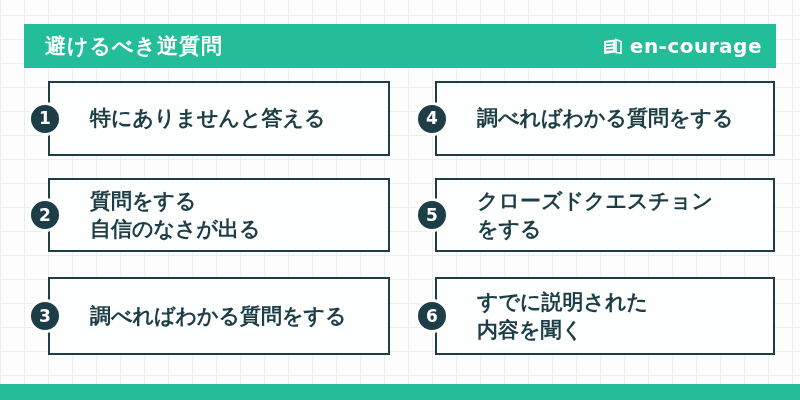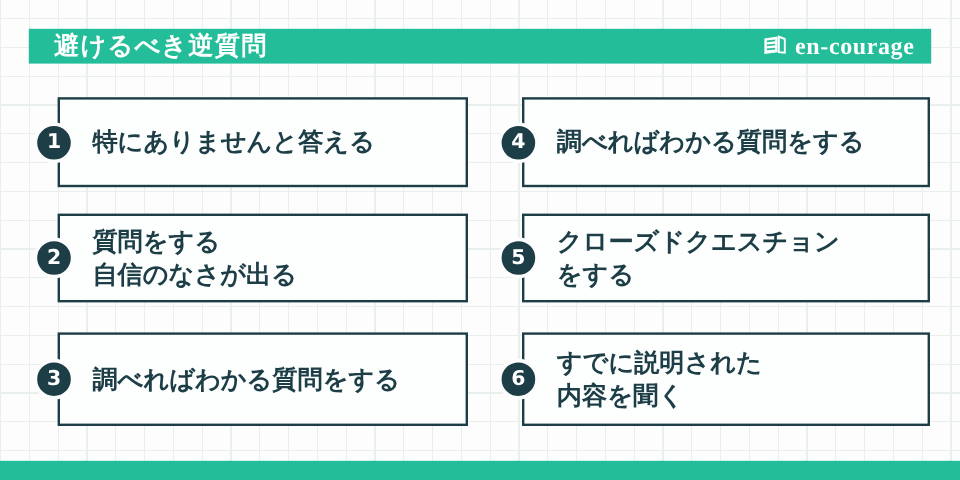--- a/index.html
+++ b/index.html
@@ -8,30 +8,30 @@
     width:800px;height:400px;
     overflow:hidden;
     font-family:"DejaVu Sans","Liberation Sans",sans-serif;
     background-color:#fcfdfc;
     background-image:
       repeating-linear-gradient(0deg,#e9efec 0px,#e9efec 1px,transparent 1px,transparent 24px),
       repeating-linear-gradient(90deg,#e9efec 0px,#e9efec 1px,transparent 1px,transparent 24px);
   }
   
   .header-bar{
-    position:absolute;left:24px;top:24px;width:752px;height:29px;
+    position:absolute;left:24px;top:24px;width:752px;height:44px;
     background:#23bd99;
     display:flex;align-items:center;justify-content:space-between;
     padding:0 14px 0 21px;box-sizing:border-box;
   }
   .header-title{
     color:#ffffff;font-weight:bold;font-size:21px;letter-spacing:1px;
     line-height:1;white-space:nowrap;
   }
-  .logo{display:flex;align-items:flex-start;gap:6px;font-family:Liberation Serif, serif;}
+  .logo{display:flex;align-items:flex-end;gap:6px;}
   .logo-icon{display:block;width:22px;height:18px;}
   .logo-text{
     color:#ffffff;font-weight:bold;font-size:20px;letter-spacing:0.5px;
     line-height:1;white-space:nowrap;
   }
   
   .item-box{
     position:absolute;
     background:#fdfffe;
     border:2.5px solid #1d3e47;
@@ -45,21 +45,21 @@
   .row-3{top:277px;height:78px;}
   .item-number{
     position:absolute;left:-22px;top:50%;transform:translateY(-50%);
     width:28px;height:28px;border-radius:50%;
     background:#1d3e47;border:3px solid #fcfdfc;
     color:#ffffff;font-weight:bold;font-size:17px;
     display:flex;align-items:center;justify-content:center;
     line-height:1;
   }
   .item-text{
-    margin-left:27px;
+    margin-left:40px;
     color:#1d3e47;font-weight:bold;font-size:21px;line-height:1.35;
   }
   .item-line{display:block;white-space:nowrap;}
   .item-line:empty{display:none;}
   
   .footer-band{
     position:absolute;left:0;bottom:0;width:800px;height:16px;
     background:#23bd99;
   }
 </style>

